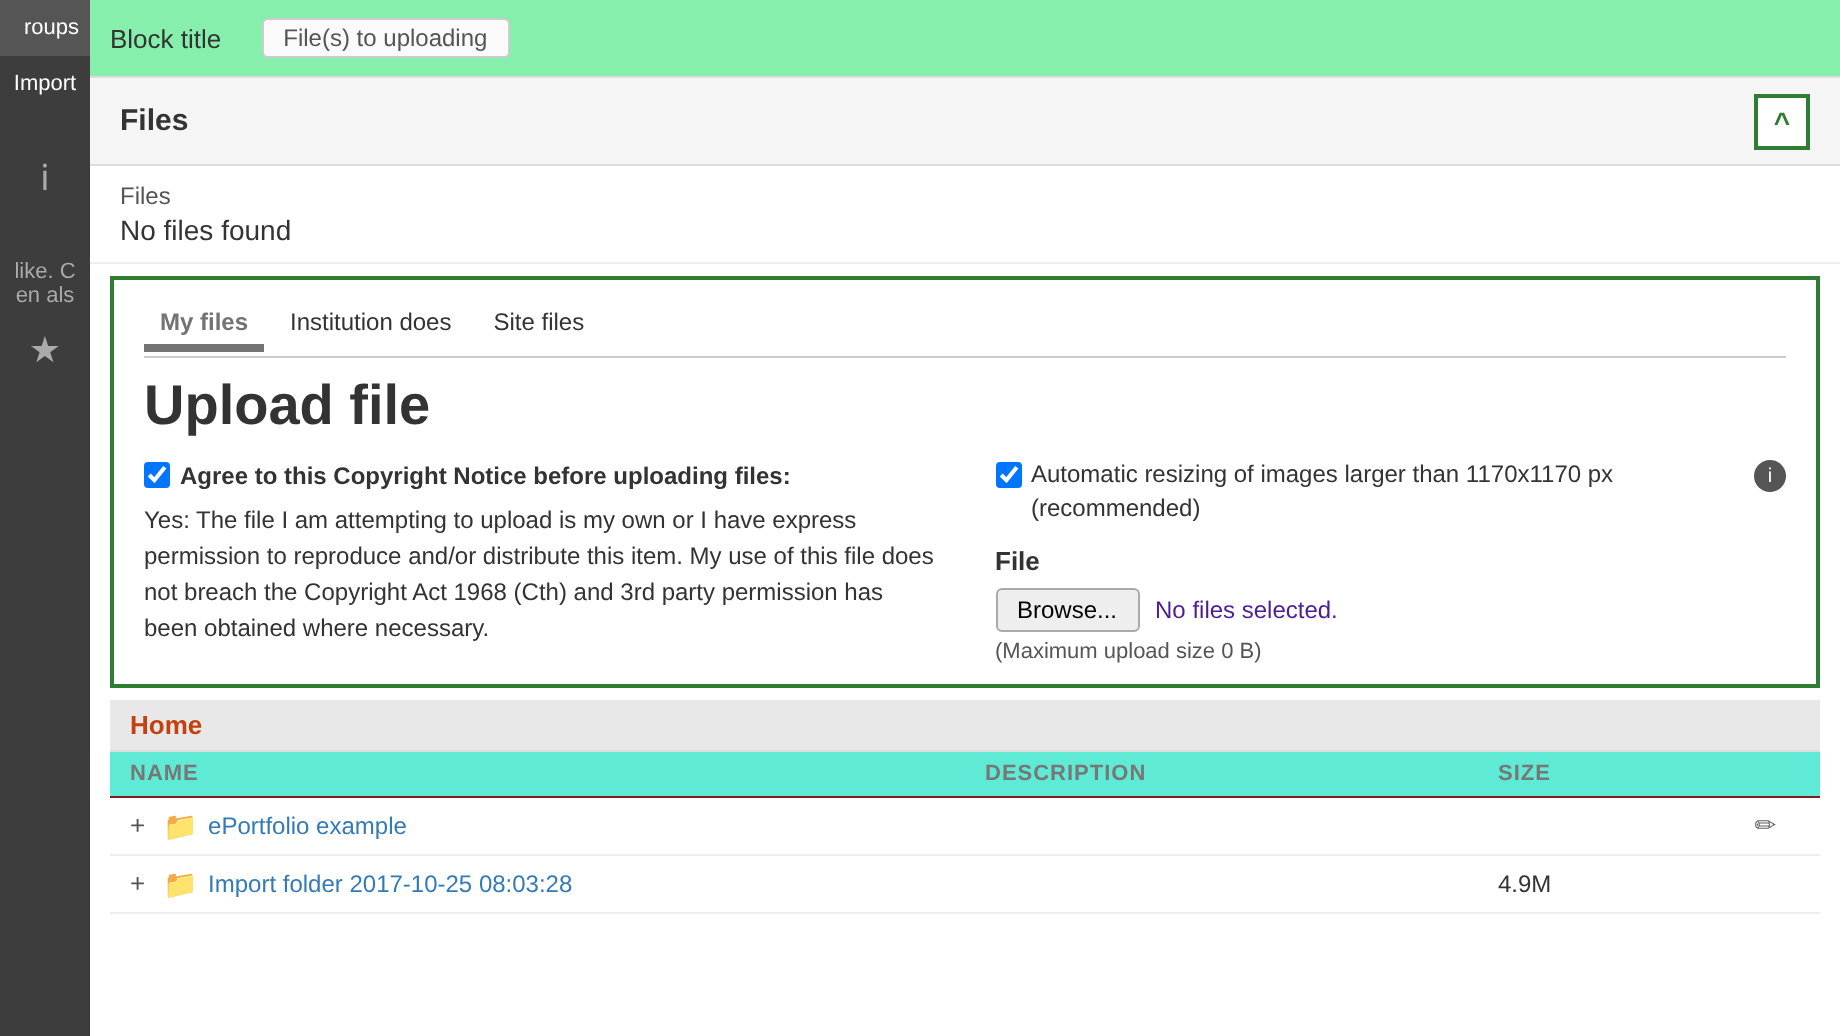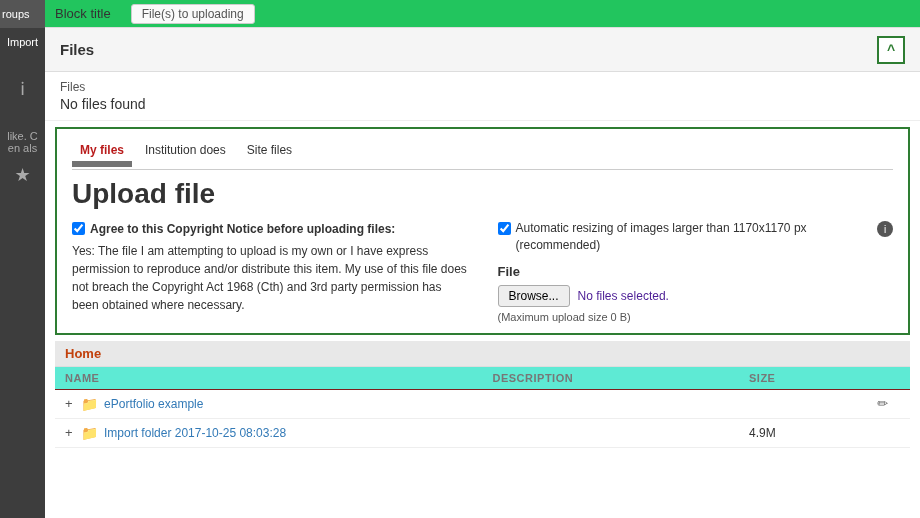--- a/index.html
+++ b/index.html
@@ -23,21 +23,21 @@
       padding-top: 0;
       flex-shrink: 0;
       height: 518px;
     }
     .sidebar-item-groups {
       width: 100%;
       background: #555;
       color: #fff;
       font-size: 11px;
       text-align: left;
-      padding: 8px 2px;
+      padding: 8px 12px;
       cursor: pointer;
     }
     .sidebar-item-export {
       width: 100%;
       color: #fff;
       font-size: 11px;
       text-align: center;
       padding: 8px 2px;
       cursor: pointer;
     }
@@ -68,24 +68,24 @@
       display: flex;
       flex-direction: column;
       background: #fff;
       overflow: hidden;
     }
 
     
     .header-bar {
       display: flex;
       align-items: center;
-      background: #22c55e;
+      background: #86efac;
       border-bottom: 1px solid #ddd;
       padding: 4px 10px;
-      height: 28px;
+      height: 39px;
     }
     .header-block-title {
       font-size: 13px;
       color: #333;
       margin-right: 20px;
     }
     .header-files-download {
       border: 1px solid #ccc;
       border-radius: 3px;
       padding: 2px 10px;
@@ -156,23 +156,23 @@
       padding-bottom: 2px;
     }
     .tab {
       font-size: 12px;
       color: #333;
       padding: 4px 8px;
       cursor: pointer;
       text-decoration: none;
     }
     .tab.active {
-      border-bottom: 6px solid #737373;
-      font-weight: bold;
-      color: #b91c1c;
+      border-bottom: 4px solid #737373;
+      font-weight: bold;
+      color: #737373;
     }
 
     
     .upload-title {
       font-size: 28px;
       font-weight: bold;
       color: #333;
       margin-bottom: 10px;
     }
 

